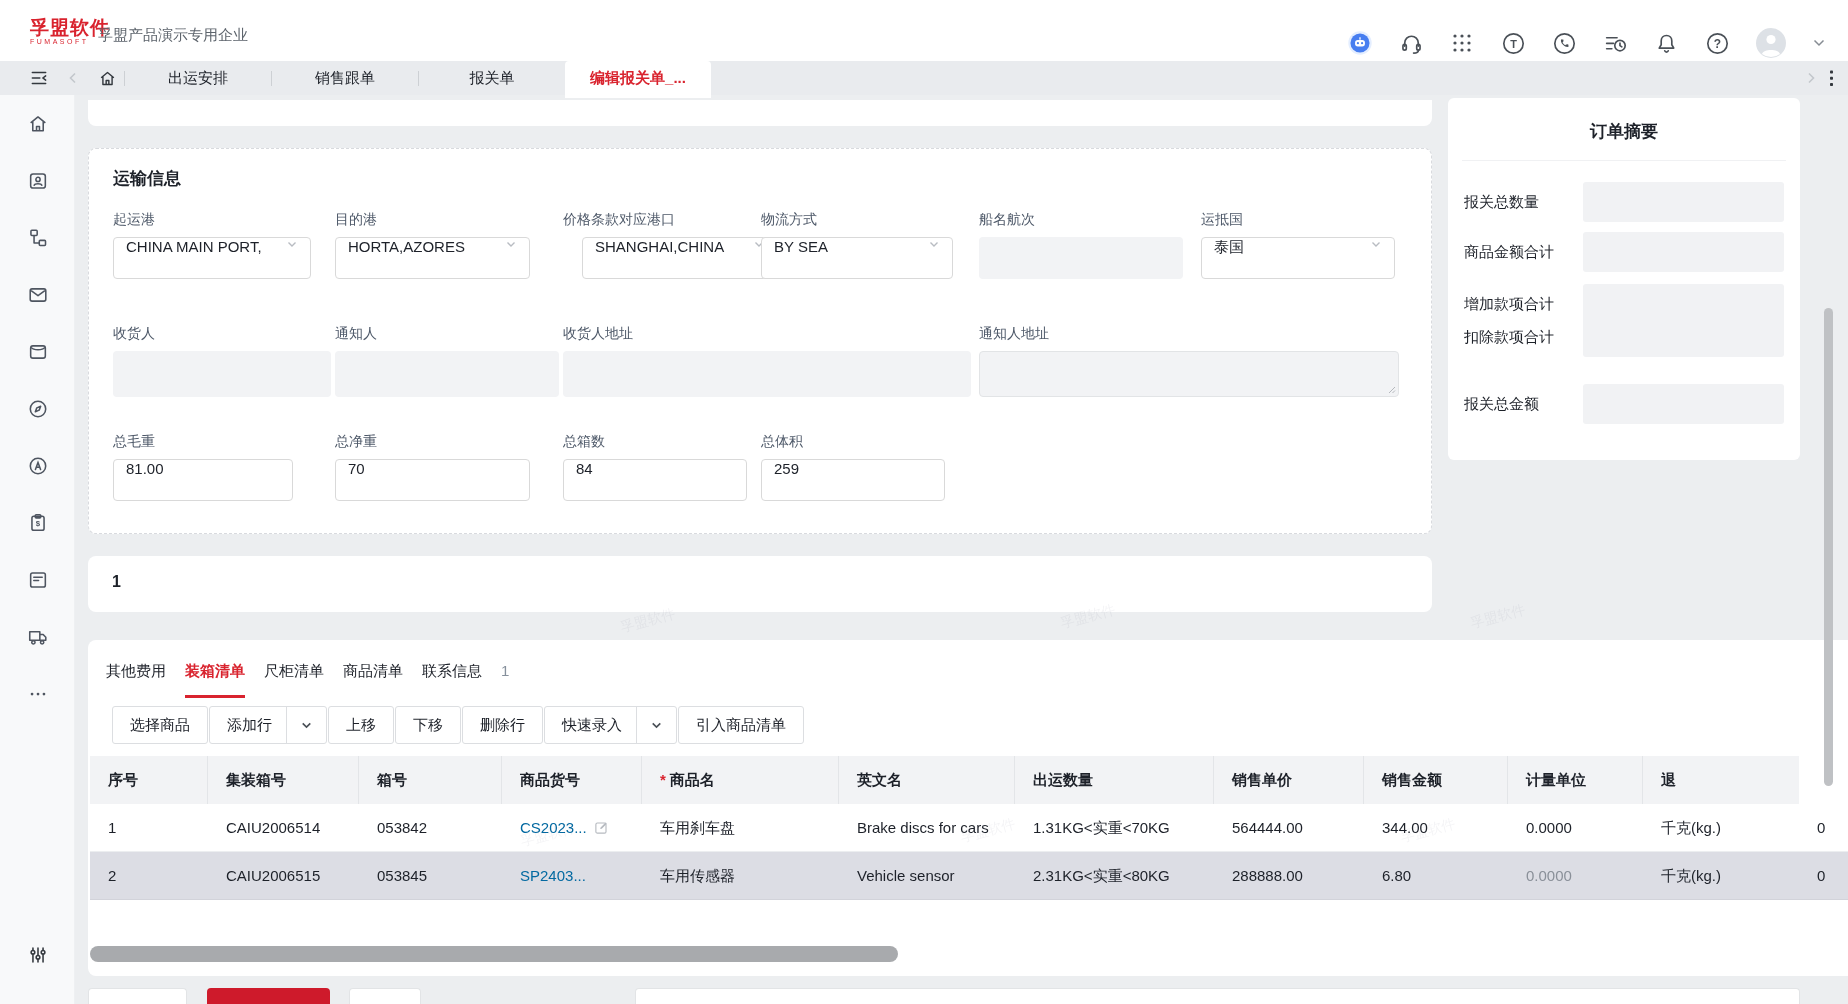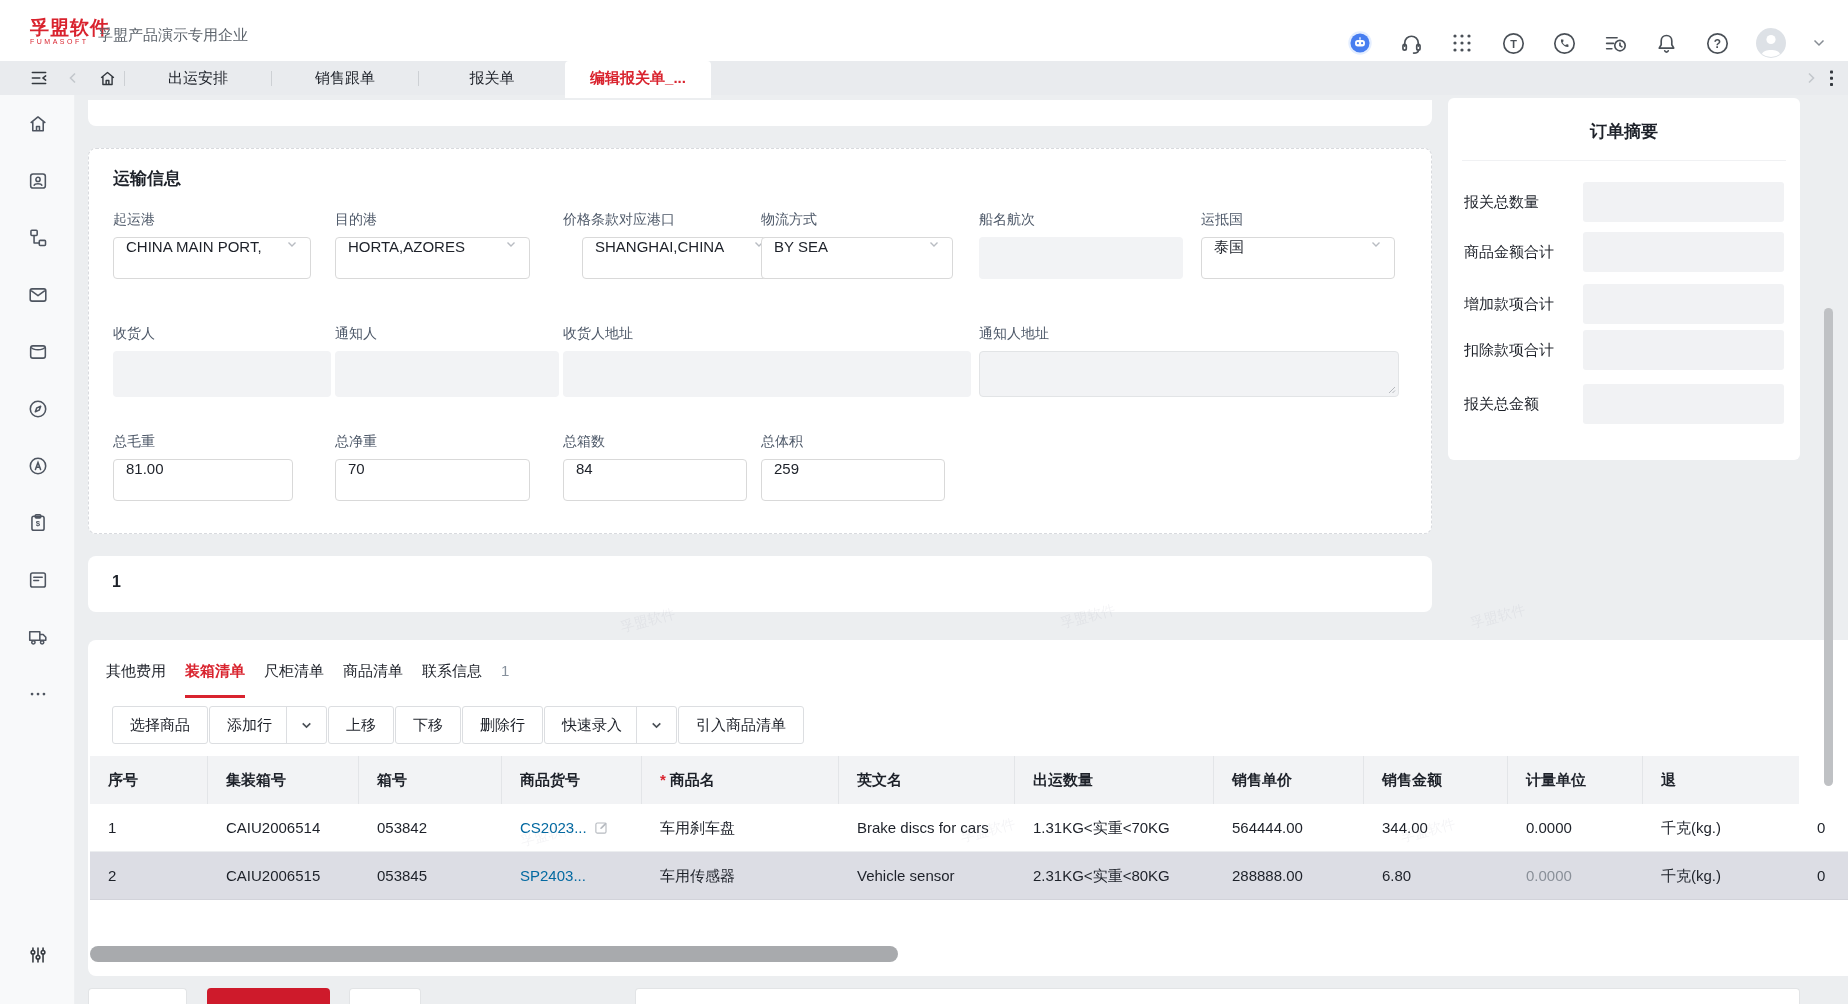--- a/index.html
+++ b/index.html
@@ -444,21 +444,21 @@
         <span class="sbox"></span>
     </div>
     <div class="sum-row" style="top:84px">
       <span class="slbl">报关总数量</span>
         <span class="sbox"></span>
     </div>
     <div class="sum-row" style="top:186px">
       <span class="slbl">增加款项合计</span>
         <span class="sbox"></span>
     </div>
-    <div class="sum-row" style="top:232px">
+    <div class="sum-row" style="top:219px">
       <span class="slbl">扣除款项合计</span>
         <span class="sbox"></span>
     </div>
     <div class="sum-row" style="top:286px">
       <span class="slbl">报关总金额</span>
         <span class="sbox"></span>
     </div>
   </aside>
 
   <section class="card numcard">

